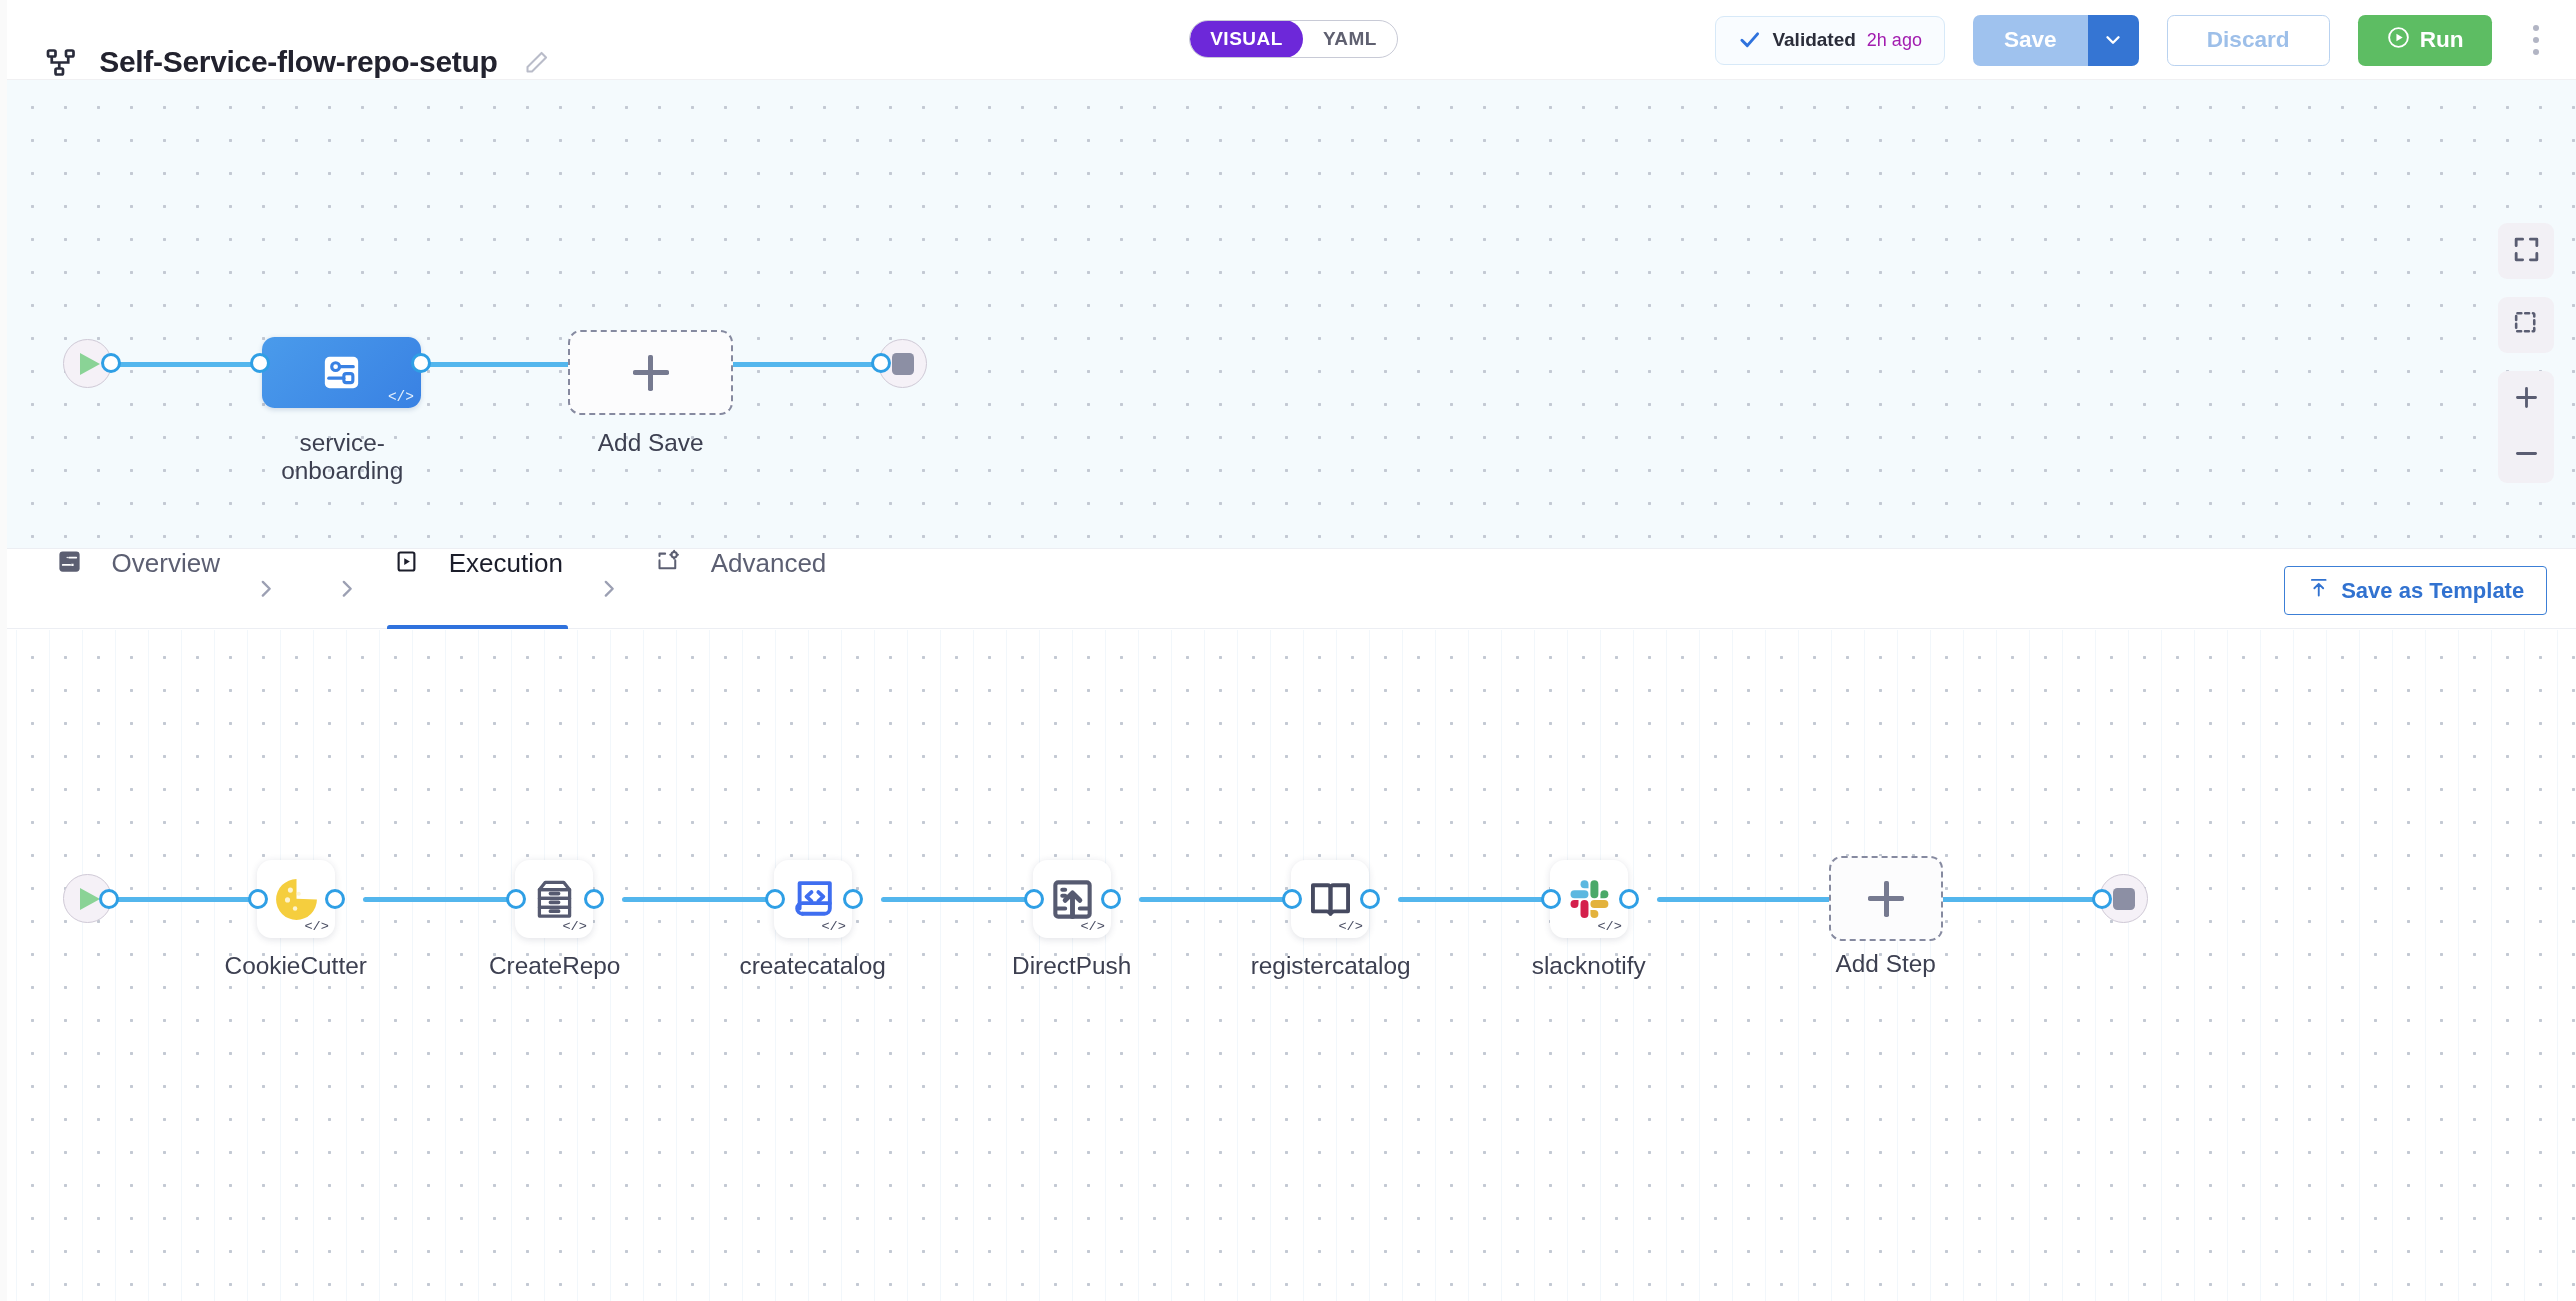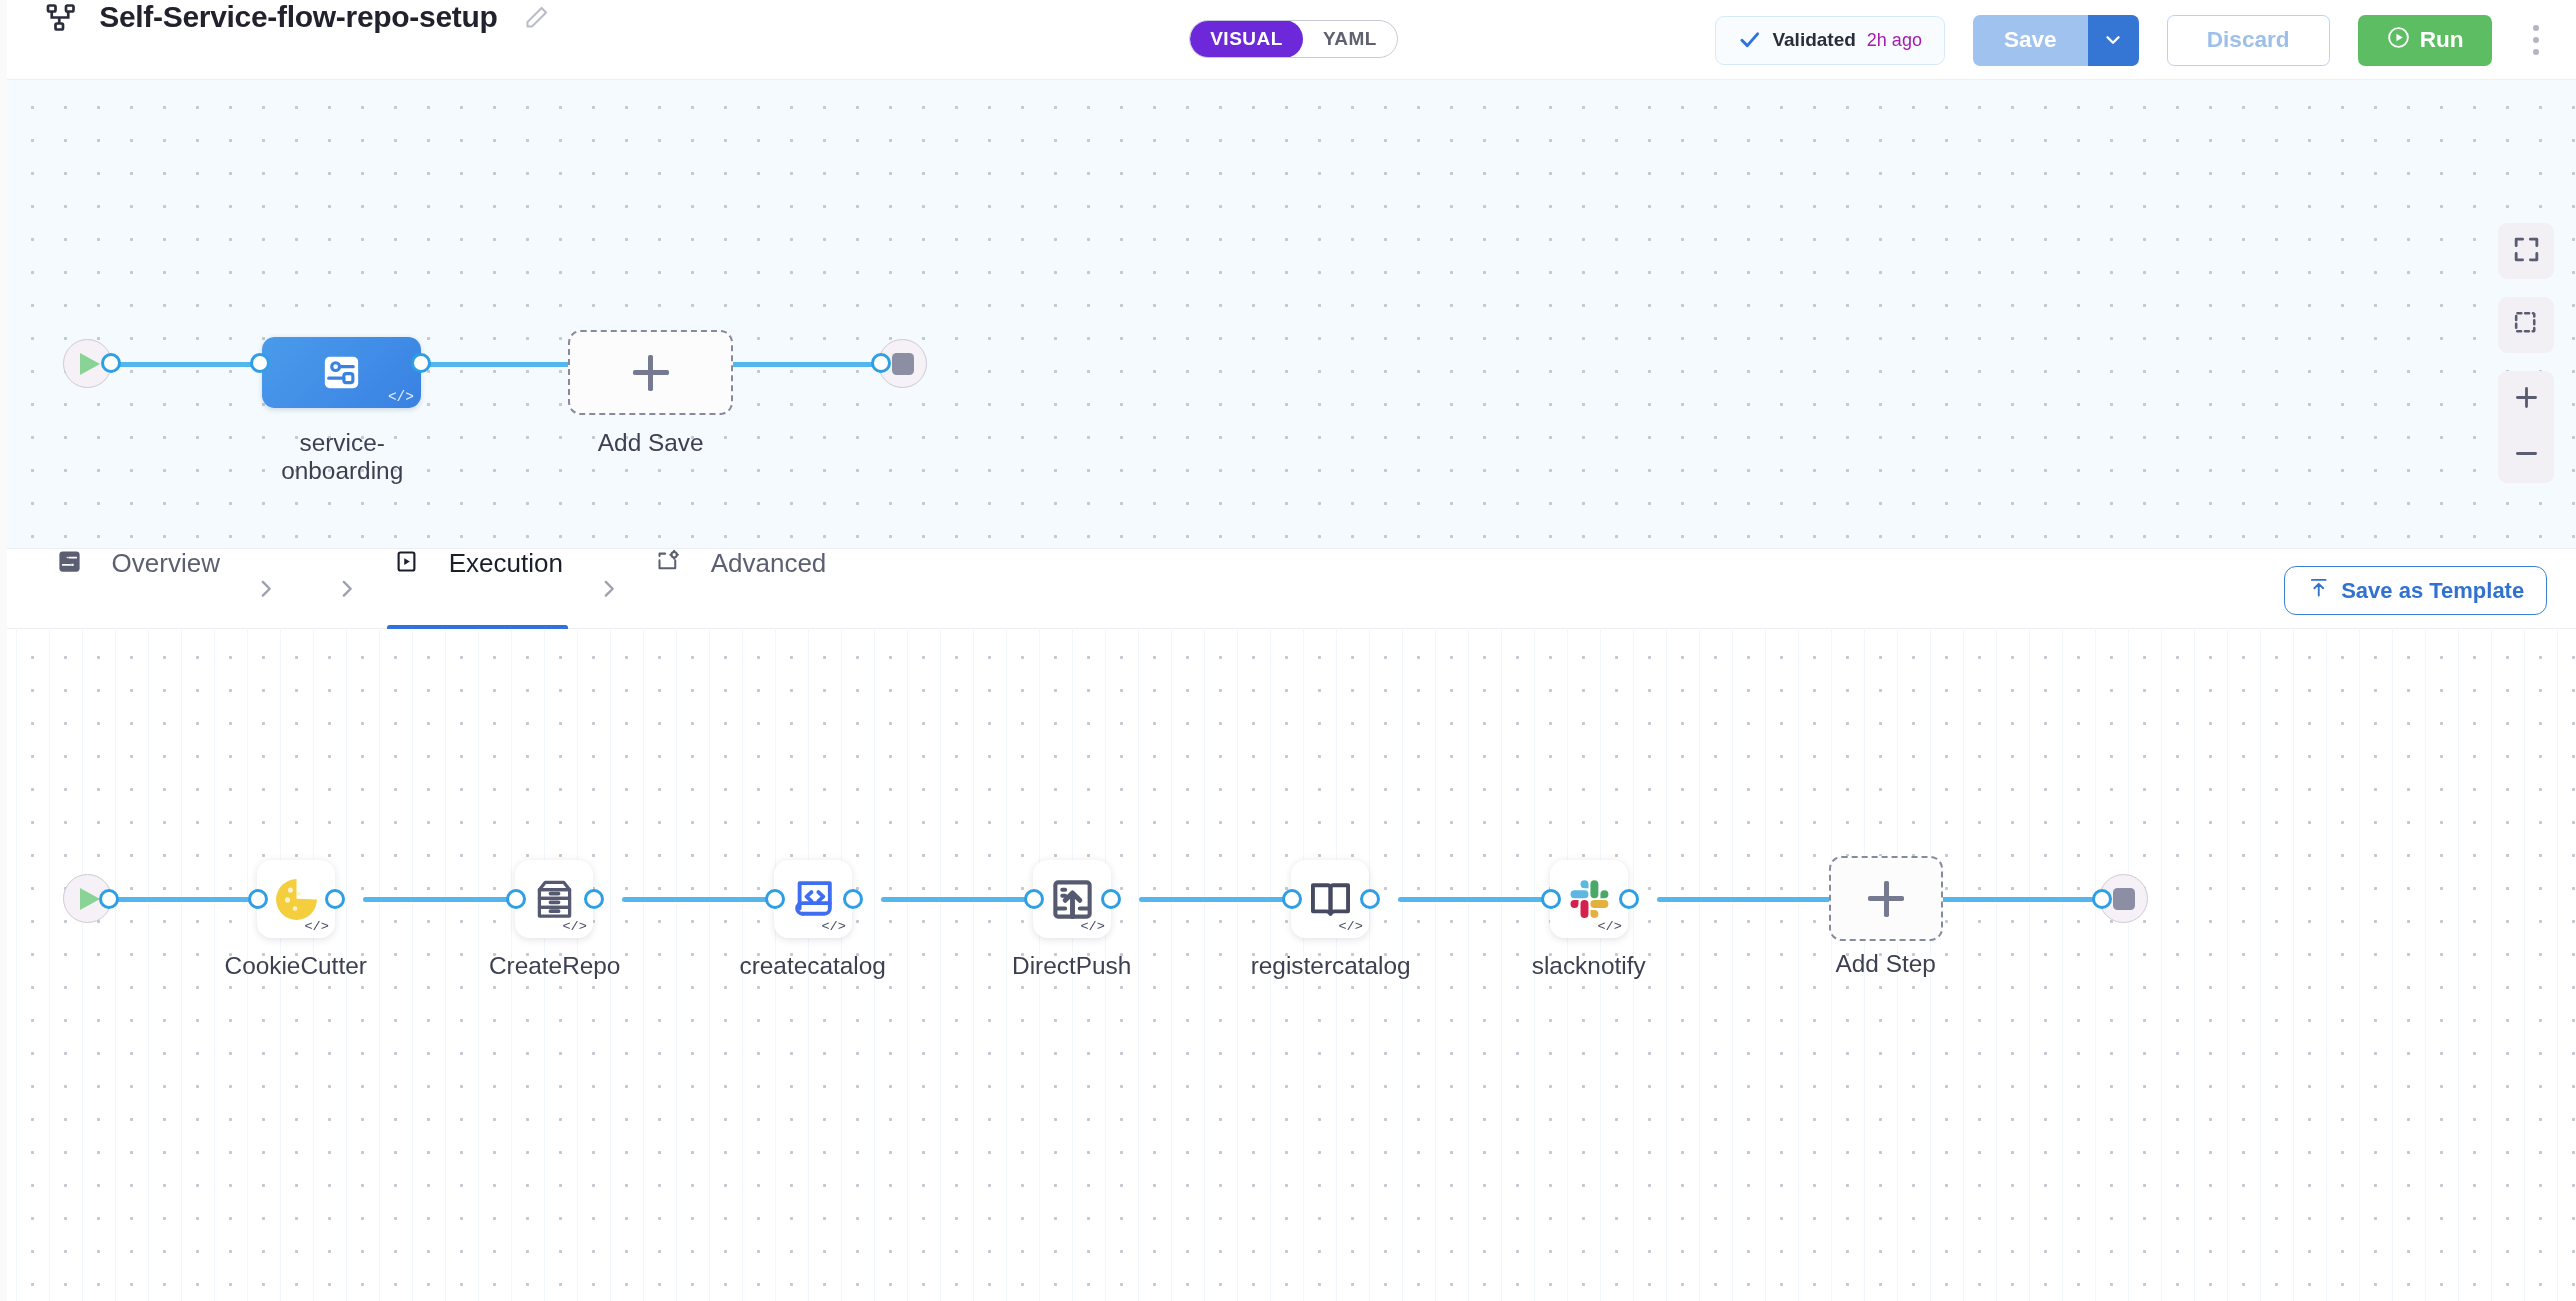--- a/index.html
+++ b/index.html
@@ -9,21 +9,21 @@
     background: #ffffff;
     font-family: "Liberation Sans", "DejaVu Sans", sans-serif;
     overflow: hidden;
   }
   .page { position: relative; width: 2576px; height: 1302px; background: #fafafa; }
   .app { position: absolute; left: 7.2px; top: 0; width: 2569px; height: 1302px; background: #ffffff; }
 
   
   .header {
     position: absolute; left: 0; top: 0; width: 2569px; height: 80px;
-    background: #ffffff; display: flex; align-items: flex-start;
+    background: #ffffff; display: flex; align-items: flex-end;
     border-bottom: 0.9px solid #f0f0f2;
   }
   .hdr-left { display: flex; align-items: center; padding-left: 38px; gap: 18px; }
   .pipeline-icon { width: 36px; height: 33px; color: #2a2c3b; flex: none; }
   .page-title {
     font-size: 30px; font-weight: bold; color: #22222e; letter-spacing: -0.3px;
     white-space: nowrap;
   }
   .edit-pencil { width: 27px; height: 27px; color: #b9bcc9; margin-left: 7.2px; flex: none; cursor: pointer; }
 
@@ -173,21 +173,21 @@
   .tab.active { color: #1c1e2b; font-weight: normal; }
   .tab.active::after {
     content: ""; position: absolute; left: 0; right: 0; bottom: 0; height: 4.5px;
     background: #2f72dd; border-radius: 2.7px 2.7px 0 0;
   }
   .tab-sep { width: 81px; display: flex; align-items: center; justify-content: center; color: #9ca0b3; }
   .tab-sep svg { width: 23.5px; height: 23.5px; }
 
   .save-template-btn {
     position: absolute; right: 29px; top: 17px; height: 49px;
-    border: 0.9px solid #3c7fd6; border-radius: 12px; background: #ffffff;
+    border: 0.9px solid #3c7fd6; border-radius: 4px; background: #ffffff;
     color: #3172d0; font-size: 22px; font-weight: bold;
     display: flex; align-items: center; gap: 11px; padding: 16px 22px; cursor: pointer;
   }
   .save-template-btn svg { width: 23.5px; height: 23.5px; }
 
   
   .canvas-controls {
     position: absolute; right: 22px; top: 143px; width: 56px;
     display: flex; flex-direction: column; align-items: center; gap: 18px; z-index: 8;
   }

